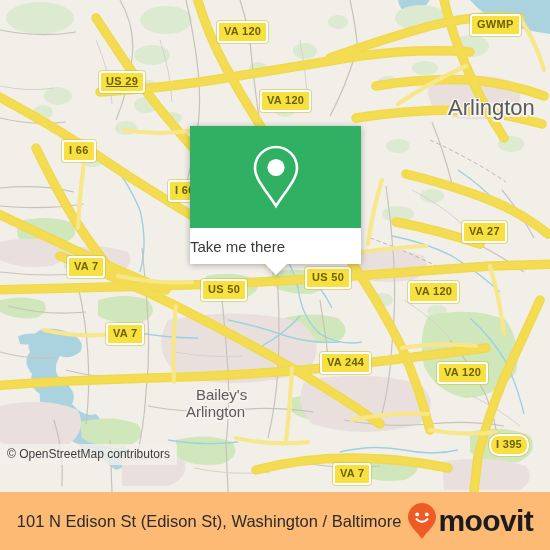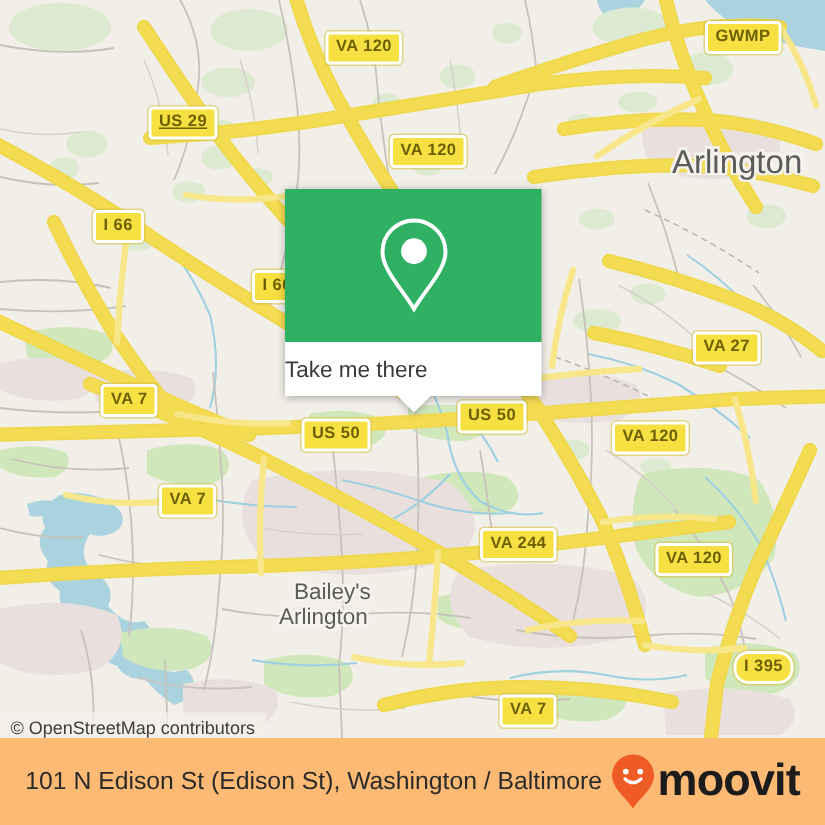--- a/index.html
+++ b/index.html
@@ -92,21 +92,21 @@
     margin: 0 auto;
     border-left: 11px solid transparent;
     border-right: 11px solid transparent;
     border-top: 11px solid #ffffff;
   }
 
   
   #attribution {
     position: absolute;
     left: 0;
-    top: 475px;
+    top: 444px;
     background: rgba(242,240,234,0.80);
     color: #3d3d3d;
     font-size: 12px;
     font-family: "Liberation Sans", sans-serif;
     padding: 3px 7px 4px 7px;
     z-index: 30;
     white-space: nowrap;
   }
 
   

